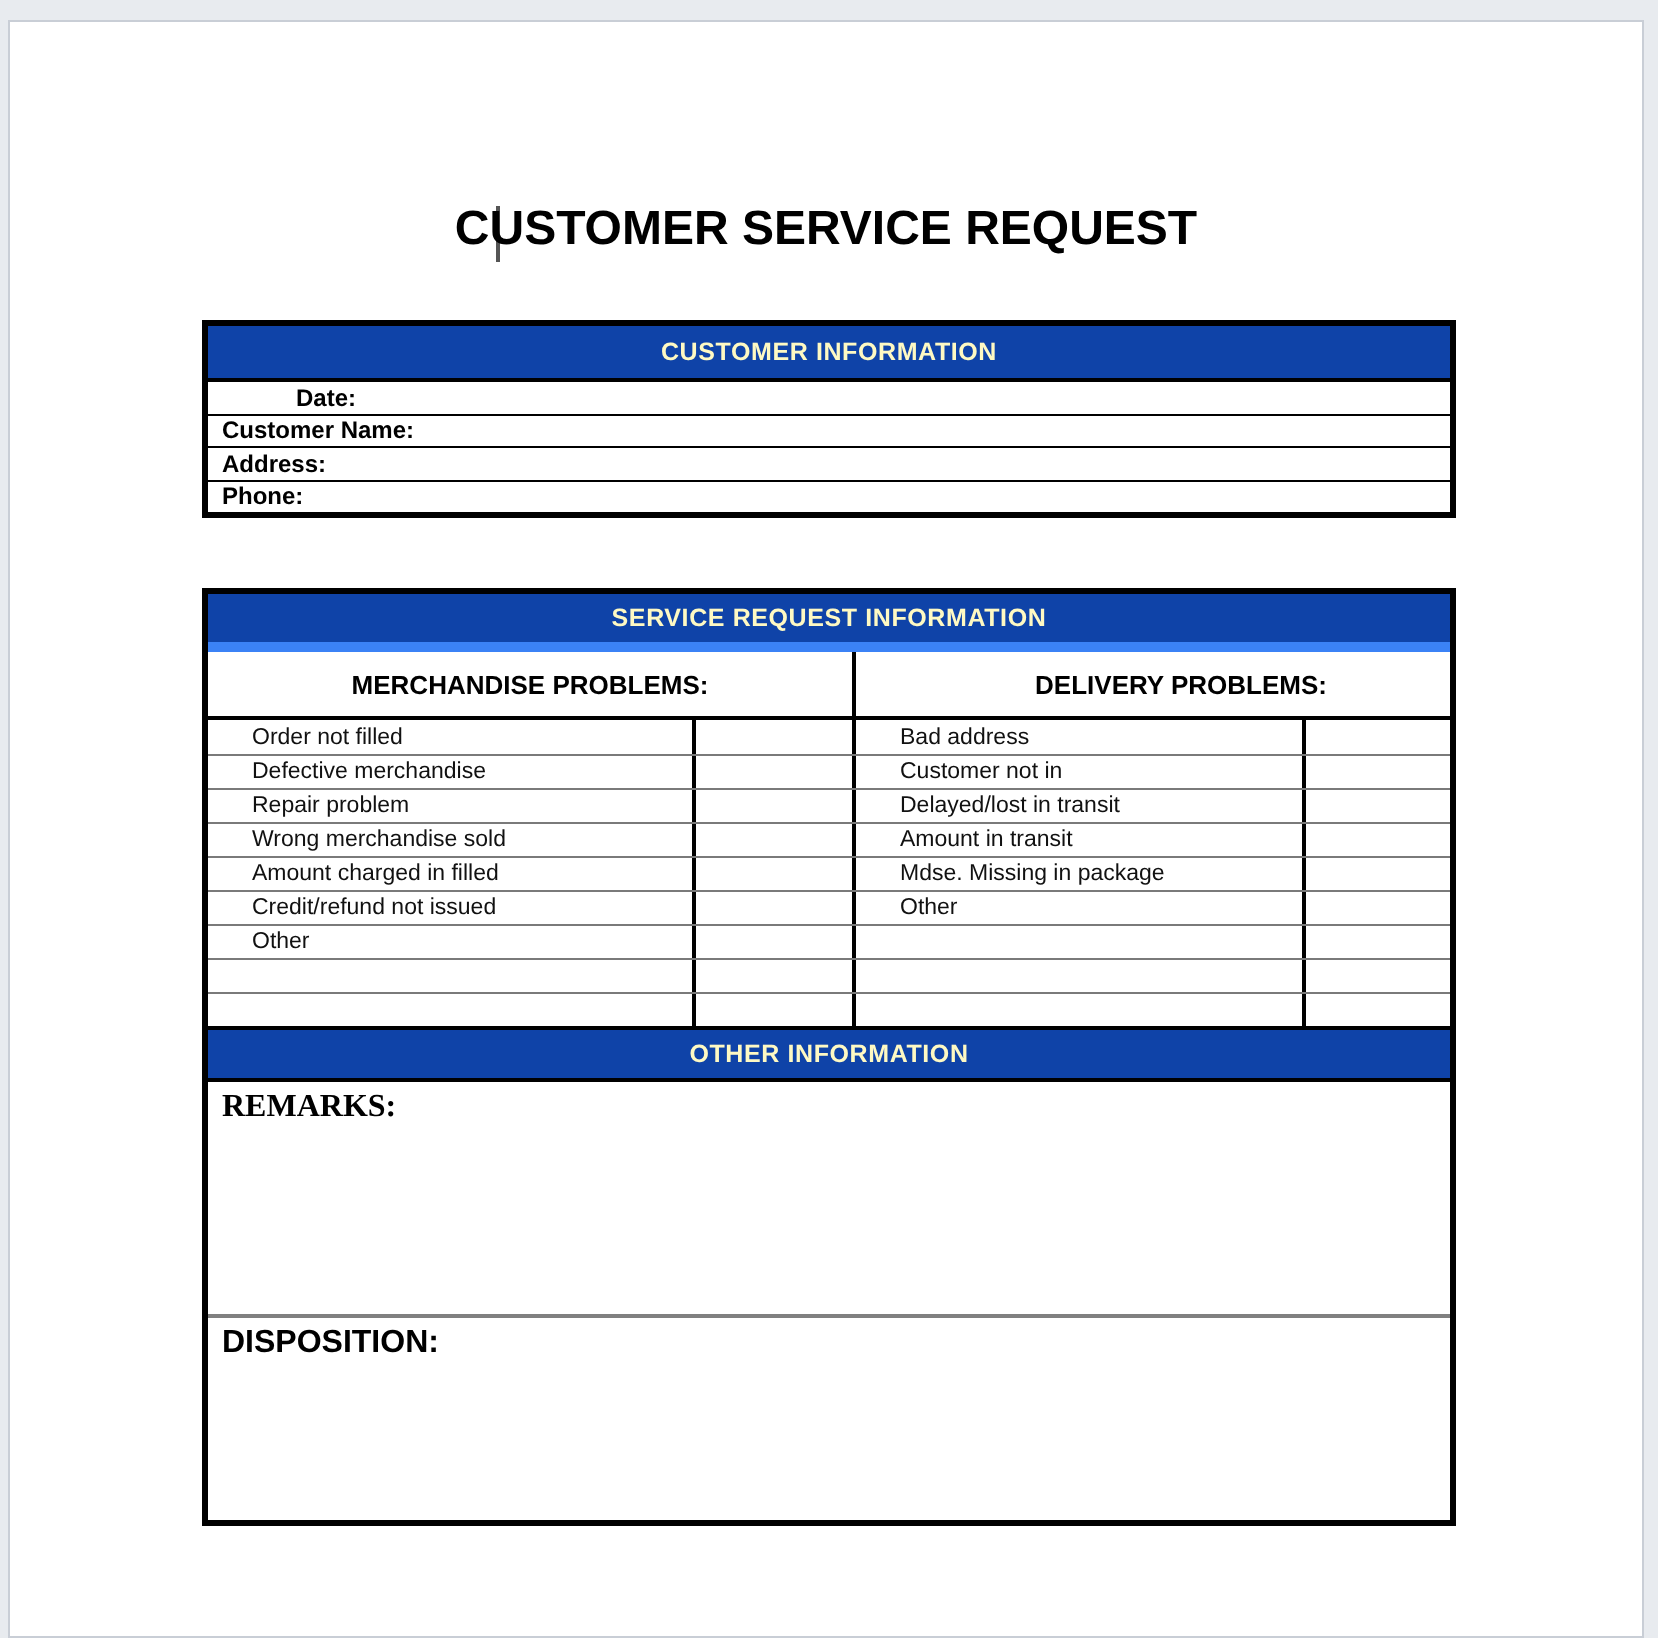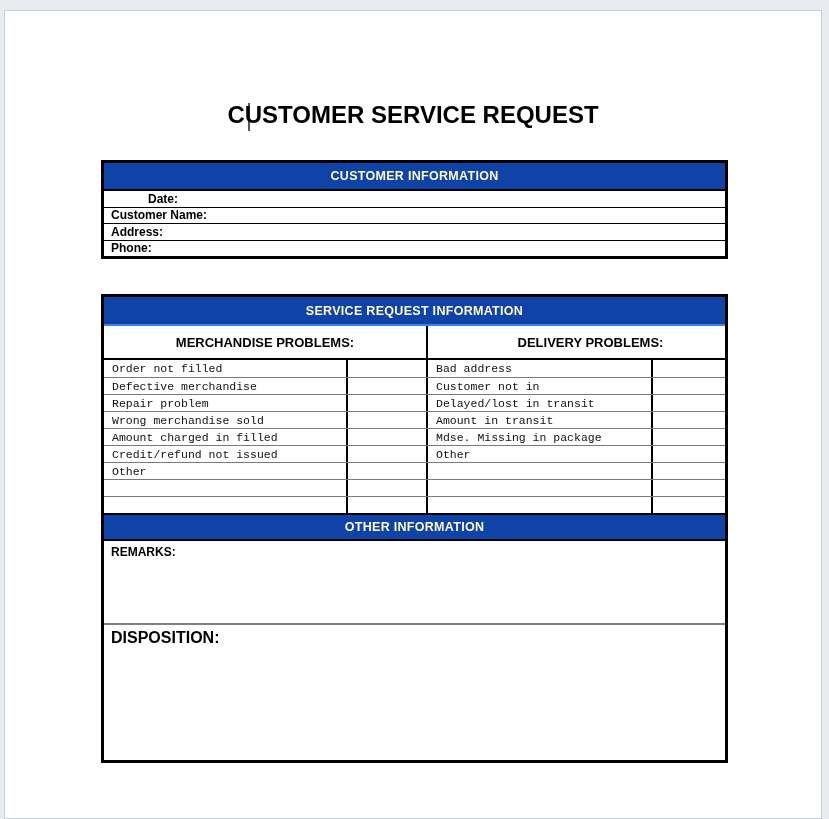--- a/index.html
+++ b/index.html
@@ -67,21 +67,21 @@
     align-items: center;
     padding-left: 7px;
     font-weight: bold;
     font-size: 12px;
     border-top: 1px solid #000;
     cursor: text;
   }
   .cust-row:first-child { border-top: none; margin-left: 37px; }
   
   #service-table { top: 283px; height: 469px; }
-  #service-table .blue-bar.srv { height: 29px; border-bottom: 2px solid #3b82f6; }
+  #service-table .blue-bar.srv { height: 29px; border-bottom: 5px solid #3b82f6; }
   .col-headers {
     display: flex;
     height: 34px;
     border-bottom: 2px solid #000;
     flex: 0 0 auto;
     gap: 28px;
   }
   .col-header {
     display: flex;
     align-items: center;
@@ -99,40 +99,41 @@
   }
   .check-row:first-child { border-top: none; }
   .cell {
     display: flex;
     align-items: center;
     font-size: 11.5px;
     color: #111;
     overflow: hidden;
     white-space: nowrap;
   }
-  .cell.label { padding-left: 8px; font-family: Liberation Mono, monospace; }
+  .cell.label { padding-left: 22px; }
   .cell.c1 { width: 244px; border-right: 2px solid #000; }
   .cell.c2 { width: 80px;  border-right: 2px solid #000; cursor: pointer; }
   .cell.c3 { width: 225px; }
   .cell.c3b { border-right: 2px solid #000; }
   .cell.c4 { flex: 1; cursor: pointer; }
   
   #service-table .blue-bar.other {
     height: 28px;
     border-top: 2px solid #000;
     border-bottom: 2px solid #000;
   }
   .remarks-area {
-    height: 84px;
+    height: 118px;
     border-bottom: 2px solid #808080;
     padding: 4px 7px;
     font-weight: bold;
-    font-size: 12px;
+    font-size: 16px;
     flex: 0 0 auto;
     cursor: text;
+    font-family: Liberation Serif, serif;
   }
   .disposition-area {
     flex: 1;
     padding: 4px 7px;
     font-weight: bold;
     font-size: 16px;
     cursor: text;
   }
 </style>
 </head>

